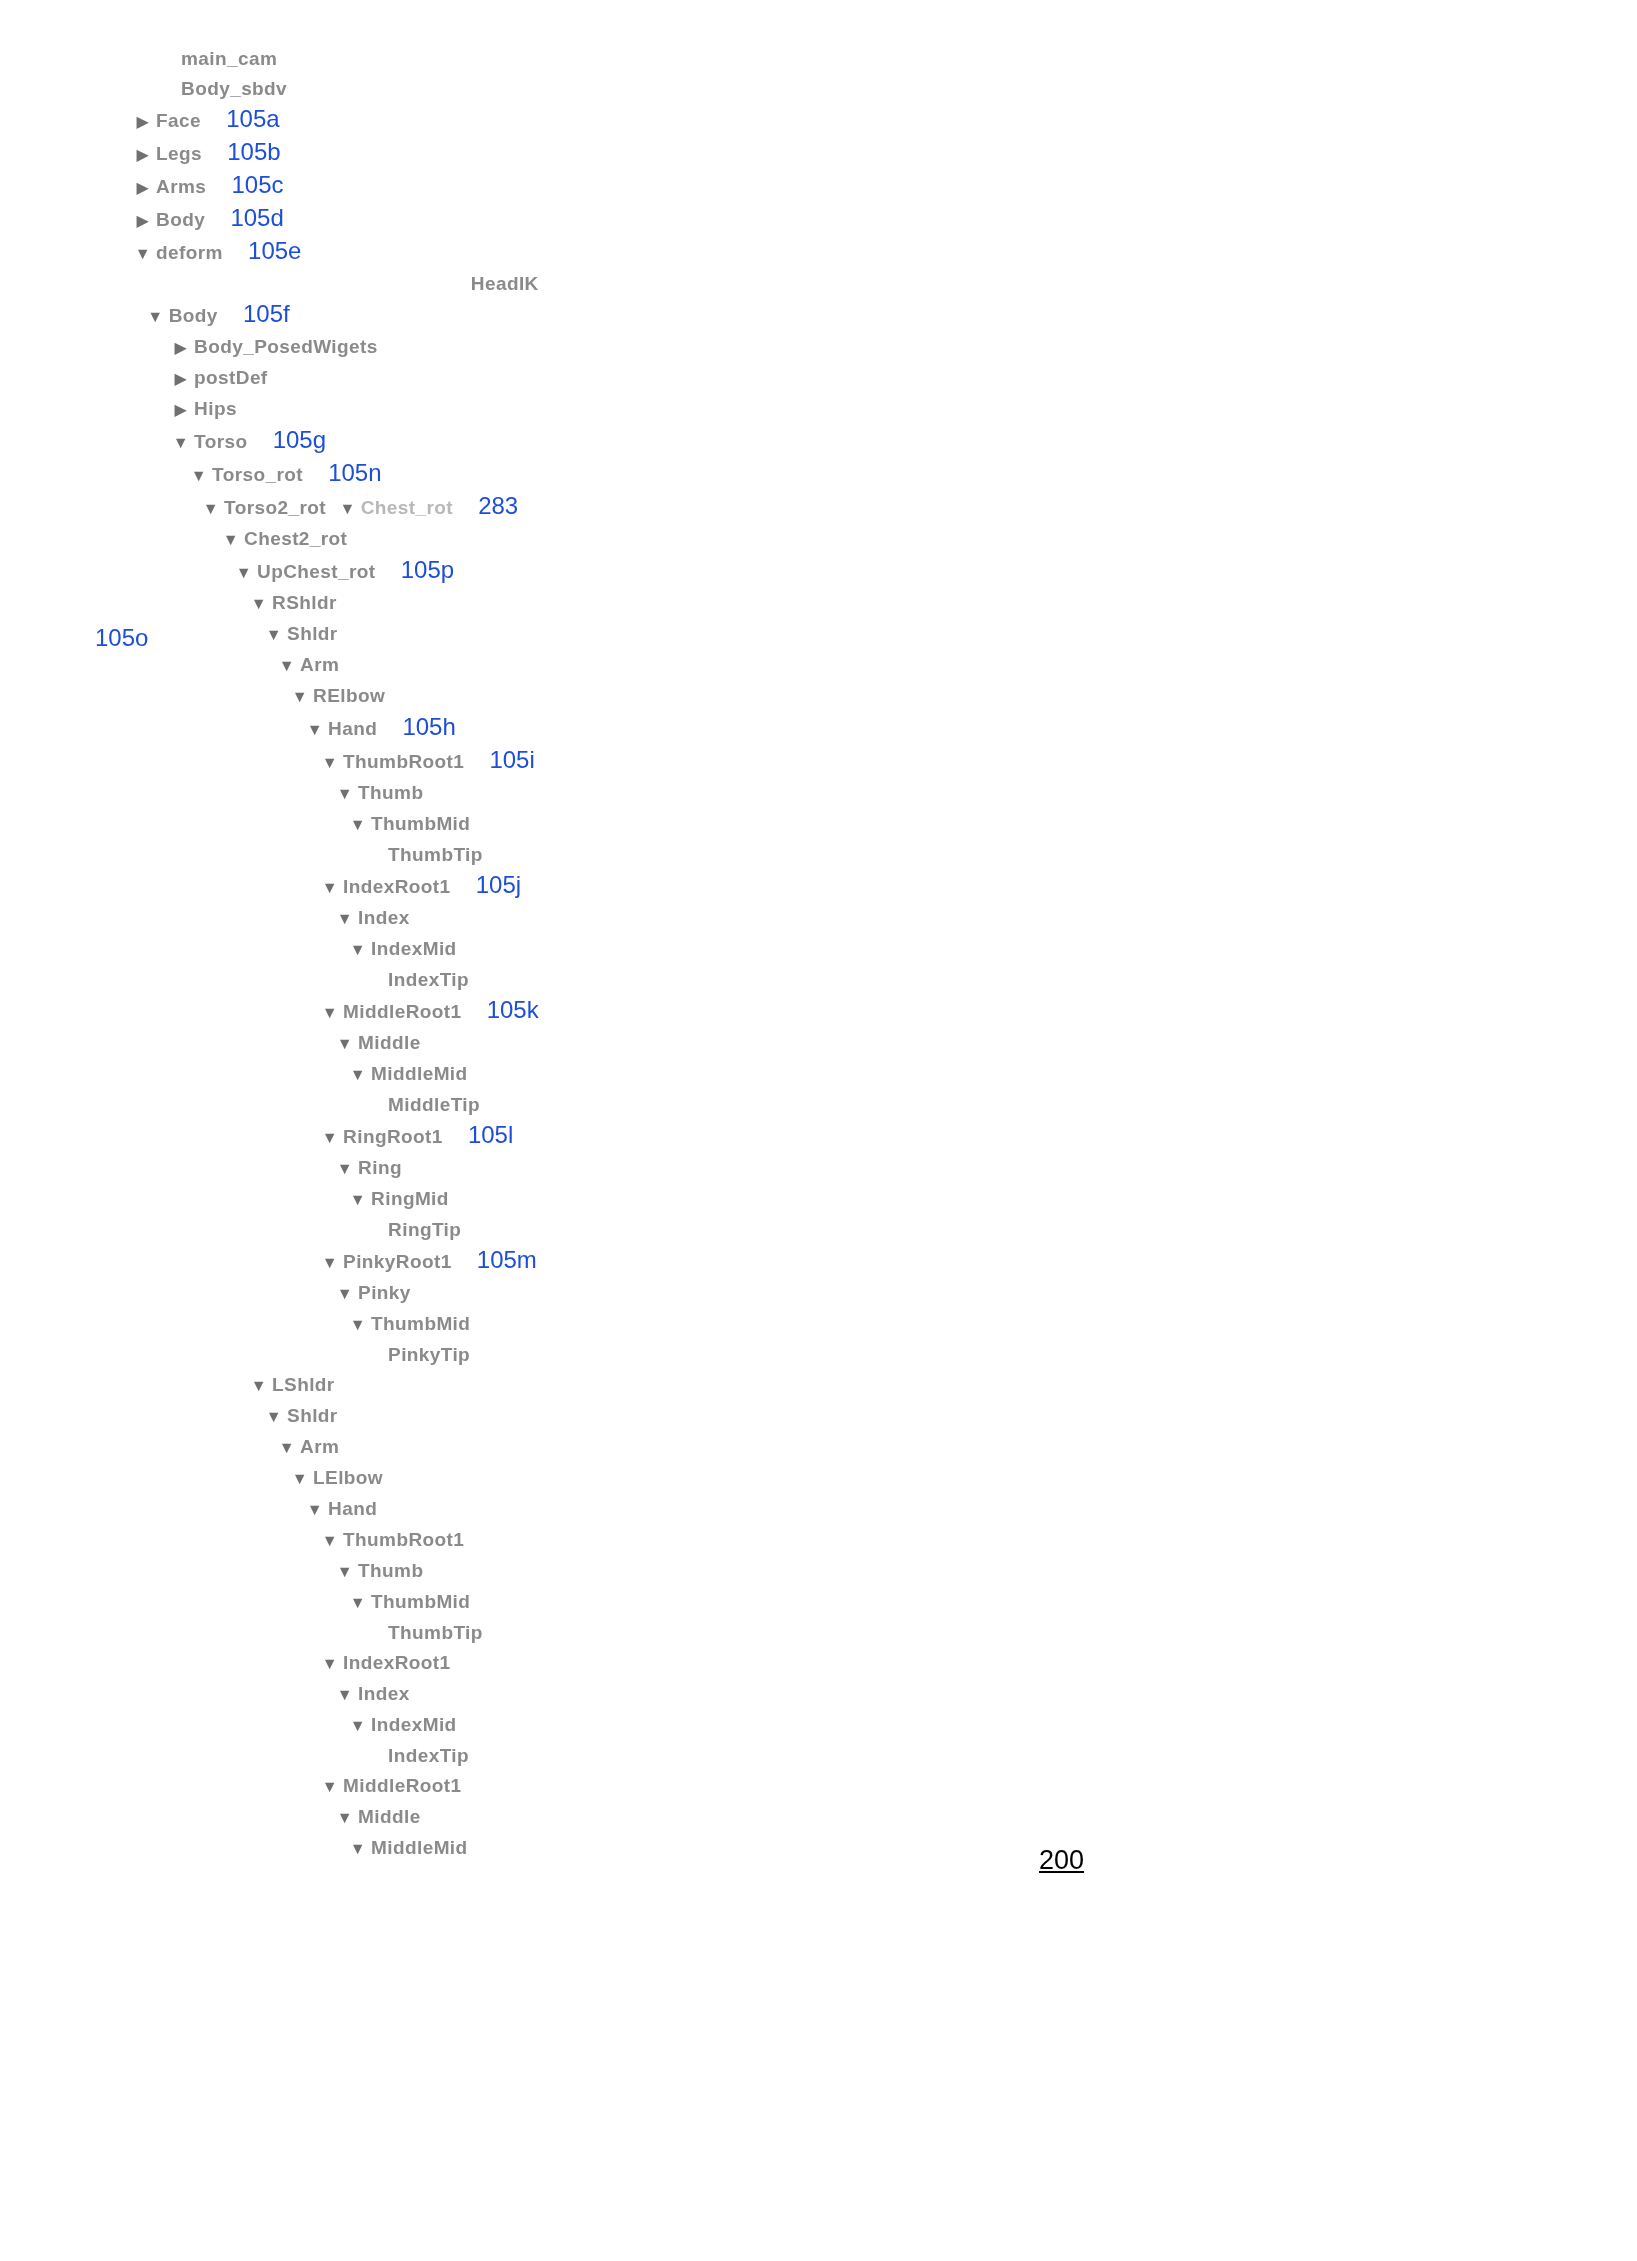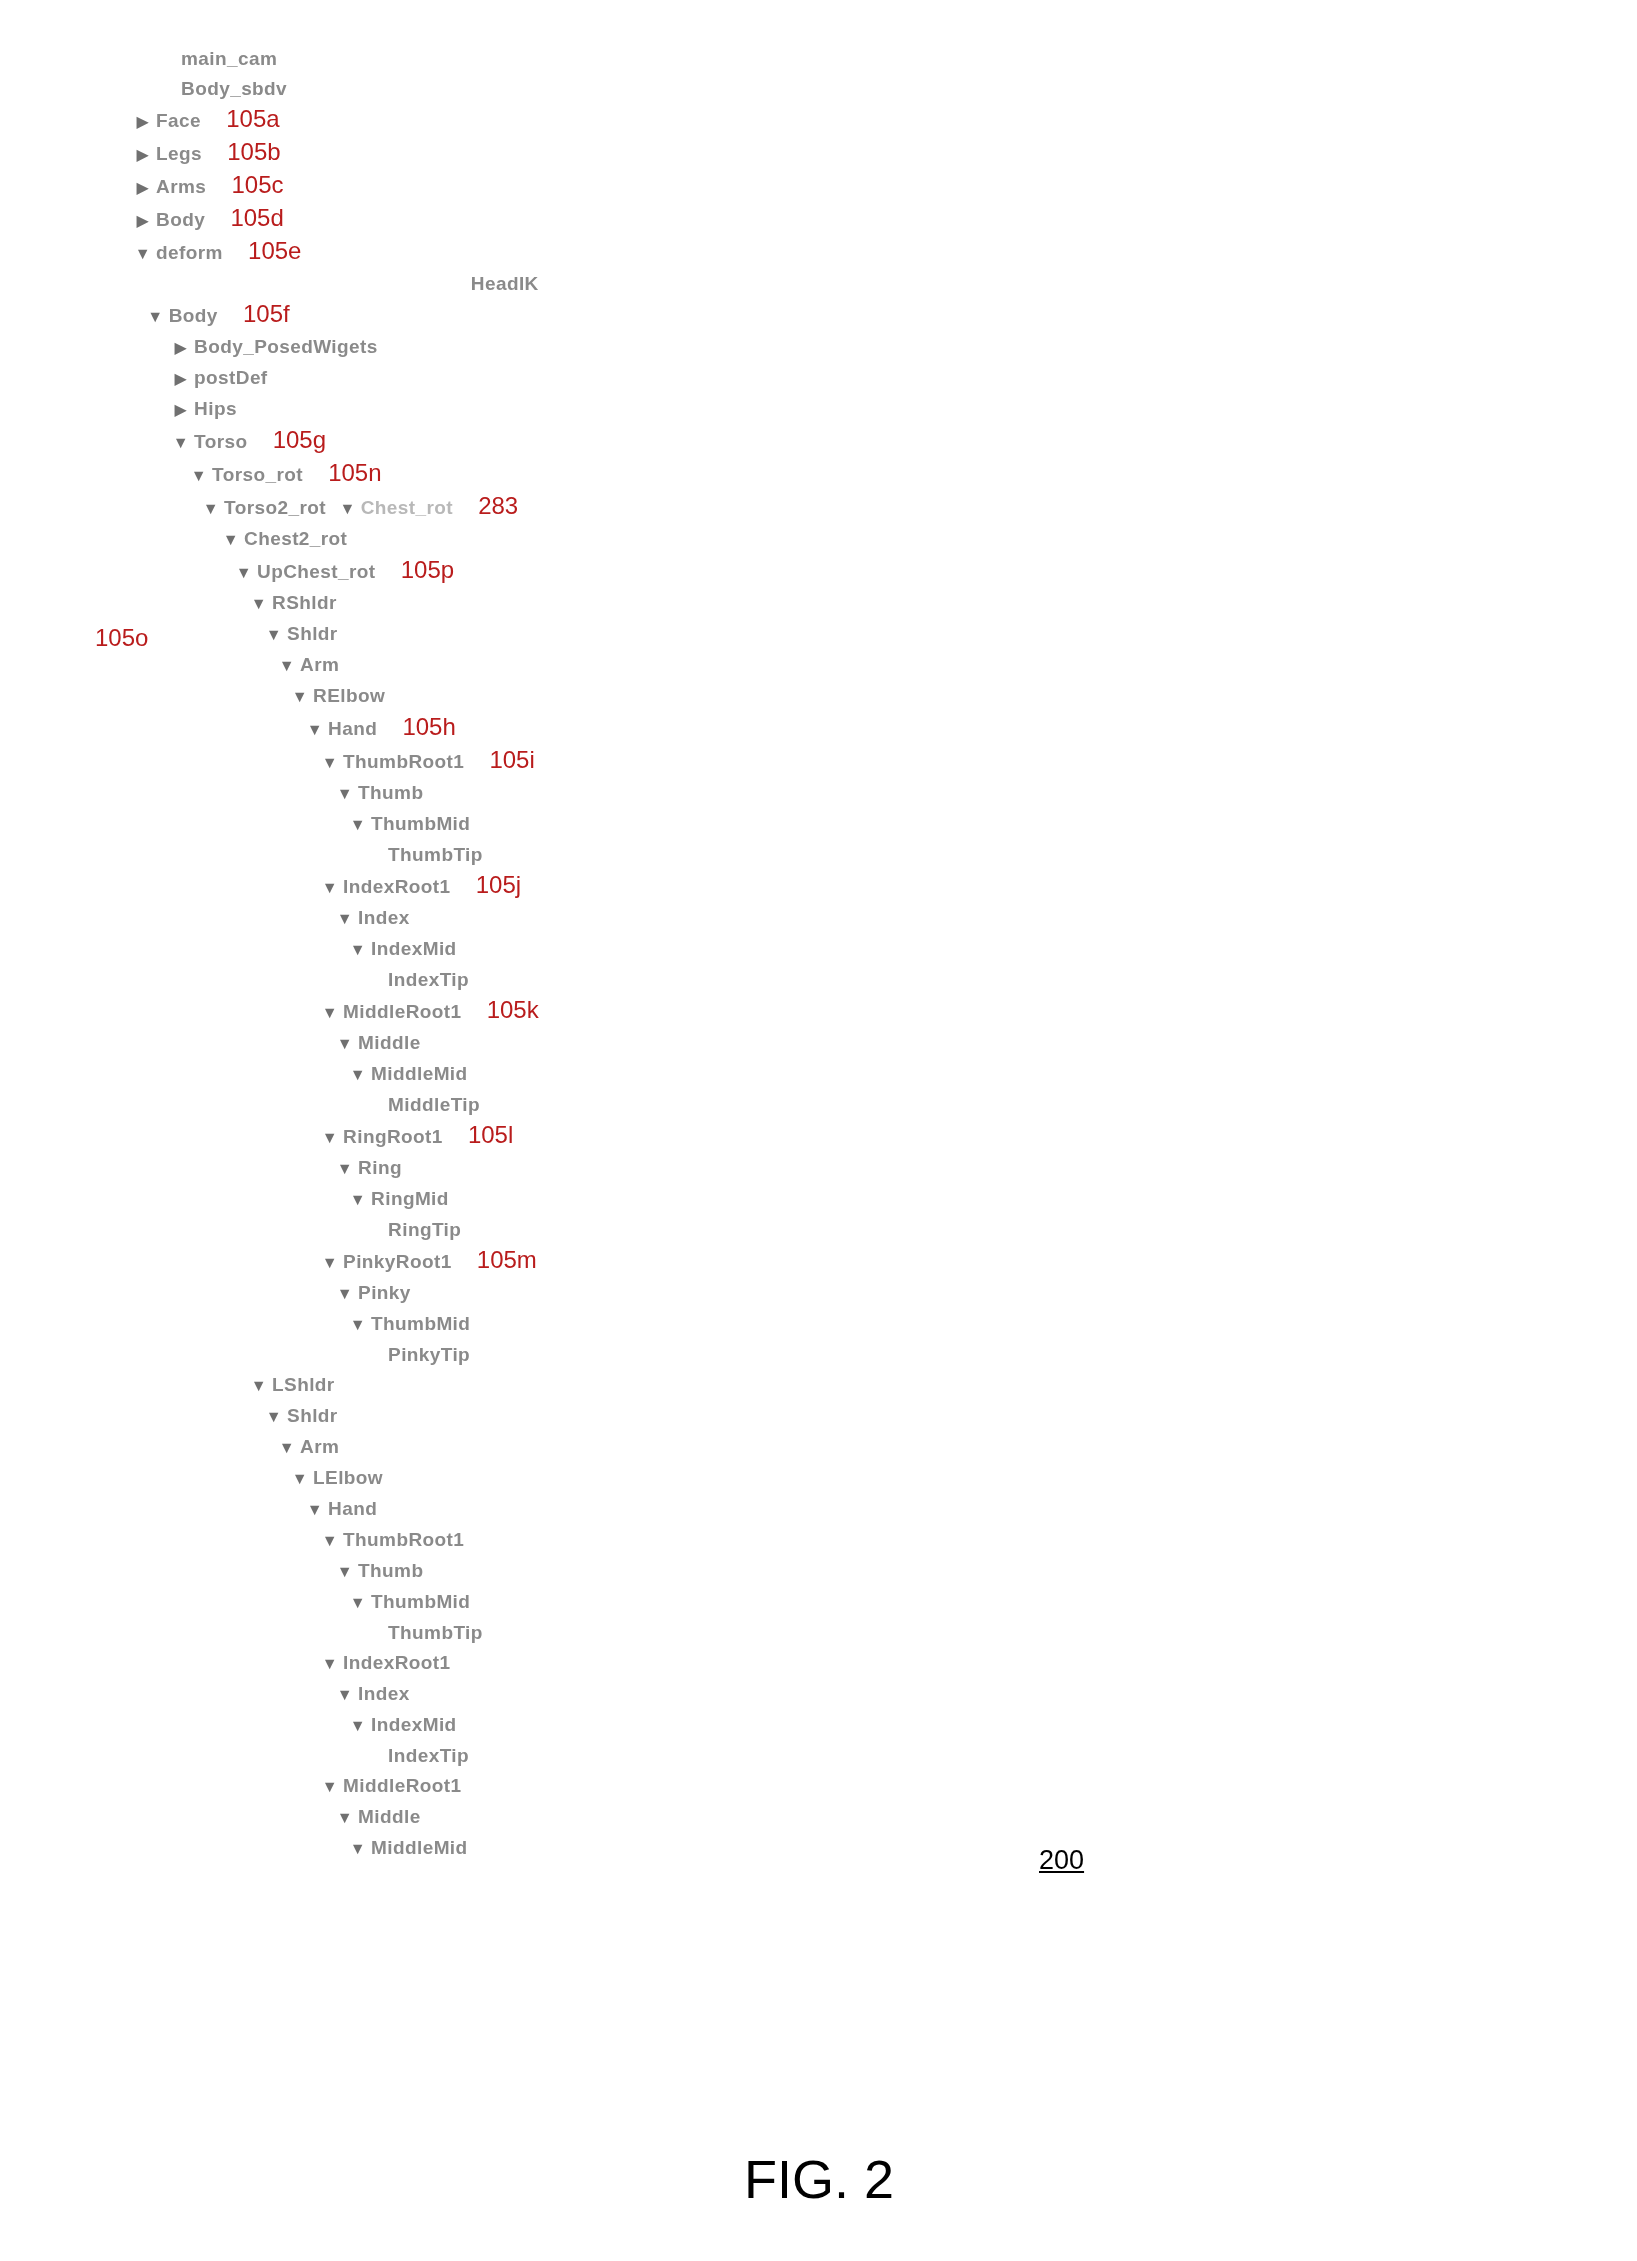--- a/index.html
+++ b/index.html
@@ -41,21 +41,21 @@
   .arrow.none { visibility: hidden; }
   .label {
     font-weight: 600;
     color: #8a8a8a; 
     letter-spacing: 0.4px;
   }
   .annot {
     font-family: "Helvetica Neue", Arial, sans-serif;
     font-weight: 400;
     font-size: 24px;
-    color: #b91c1c;
+    color: #1d4ed8;
     position: absolute;
     white-space: nowrap;
   }
   .annot.inline {
     position: static;
     margin-left: 20.5px;
   }
   .sibling-inline {
     margin-left: 8px;
     display: inline-flex;
@@ -345,15 +345,14 @@
       <div class="row" style="padding-left: 215px;">
         <span class="arrow">▼</span>
         <span class="label">MiddleMid</span>
       </div>
     </div>
 
   <div class="annot annot-left">105o</div>
 
   <div class="fig-ref">200</div>
 
-  <div class="fig-caption">FIG. 2</div>
 </div>
 
 
 </body></html>

